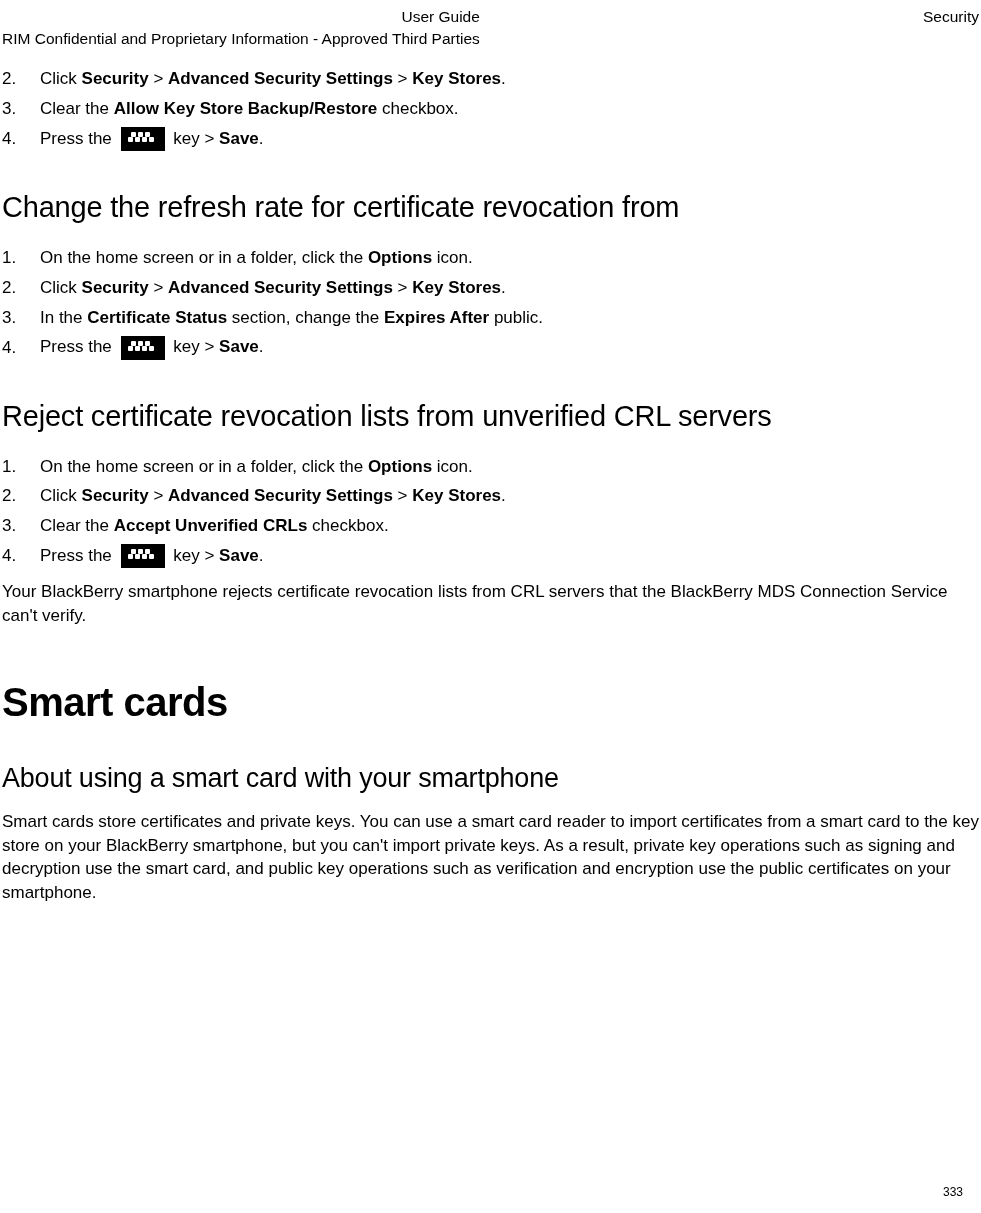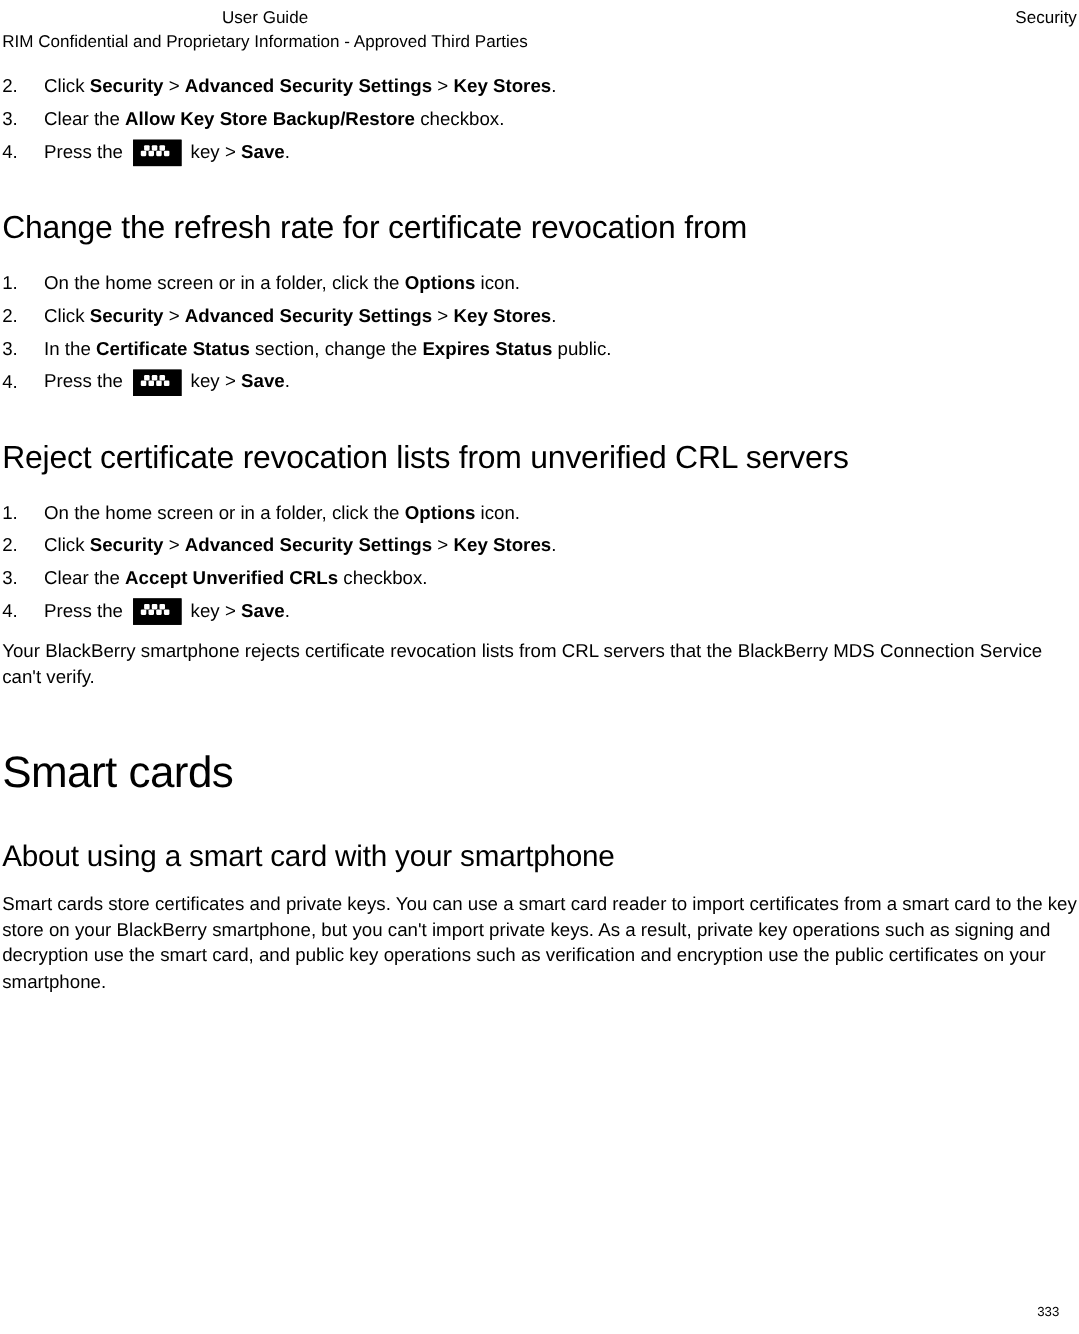--- a/index.html
+++ b/index.html
@@ -13,21 +13,21 @@
       height: 1213px;
       position: relative;
       padding: 0;
     }
     .header {
       display: flex;
       justify-content: space-between;
       padding: 6px 2px 0 2px;
       font-size: 15.5px;
     }
-    .header-left { text-align: center; }
+    .header-left { text-align: right; }
     .header-right { text-align: right; }
     .content {
       padding: 18px 2px 0 2px;
     }
     ol {
       list-style: none;
       margin: 0;
       padding: 0;
     }
     ol li {
@@ -44,21 +44,21 @@
     p { margin: 12px 0; }
     h2 {
       font-size: 29px;
       font-weight: 400;
       margin-top: 36px;
       margin-bottom: 18px;
       letter-spacing: -0.2px;
     }
     h1 {
       font-size: 40px;
-      font-weight: 400;
+      font-weight: 700;
       margin-top: 46px;
       margin-bottom: 30px;
       letter-spacing: -0.5px;
     }
     h3 {
       font-size: 27px;
       font-weight: 400;
       margin-top: 6px;
       margin-bottom: 10px;
       letter-spacing: -0.2px;
@@ -135,21 +135,21 @@
     </li>
     <li>
       <span class="num">2.</span>
       <span class="step-text">
         <span>Click </span><span class="b">Security</span><span> &gt; </span><span class="b">Advanced Security Settings</span><span> &gt; </span><span class="b">Key Stores</span><span>.</span>
       </span>
     </li>
     <li>
       <span class="num">3.</span>
       <span class="step-text">
-        <span>In the </span><span class="b">Certificate Status</span><span> section, change the </span><span class="b">Expires Status</span><span> public.</span>
+        <span>In the </span><span class="b">Certificate Status</span><span> section, change the </span><span class="b">Expires After</span><span> public.</span>
       </span>
     </li>
     <li class="has-key">
       <span class="num">4.</span>
       <span class="step-text">
         <span>Press the </span><span class="key-icon"></span><span> key &gt; </span><span class="b">Save</span><span>.</span>
       </span>
     </li>
   </ol>
 

